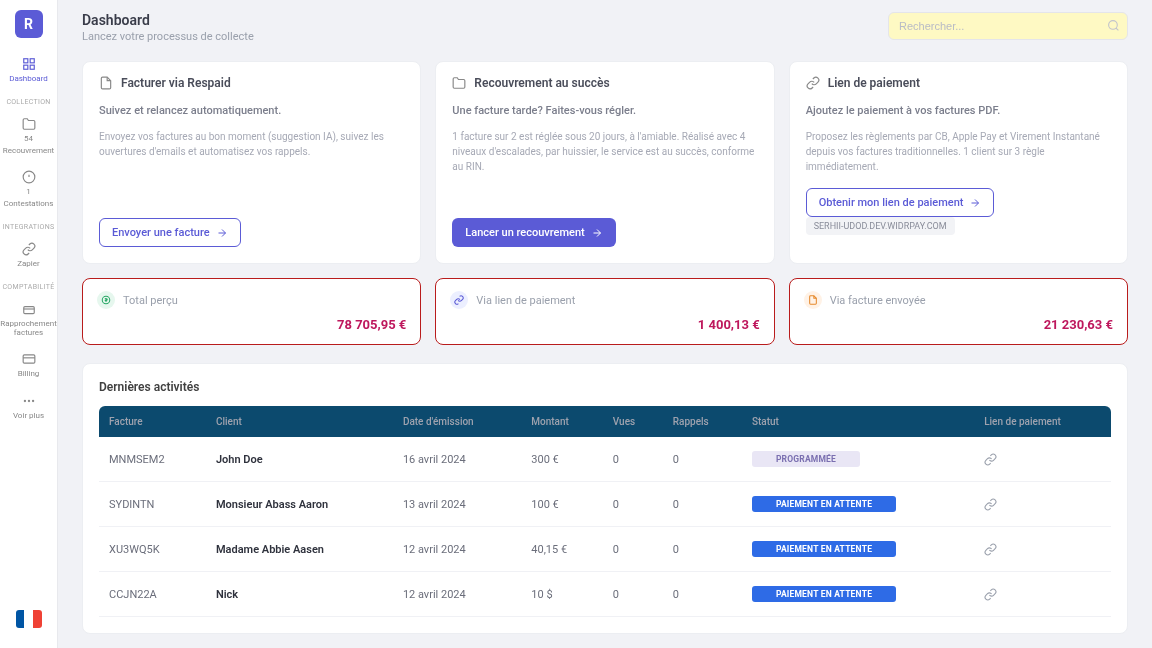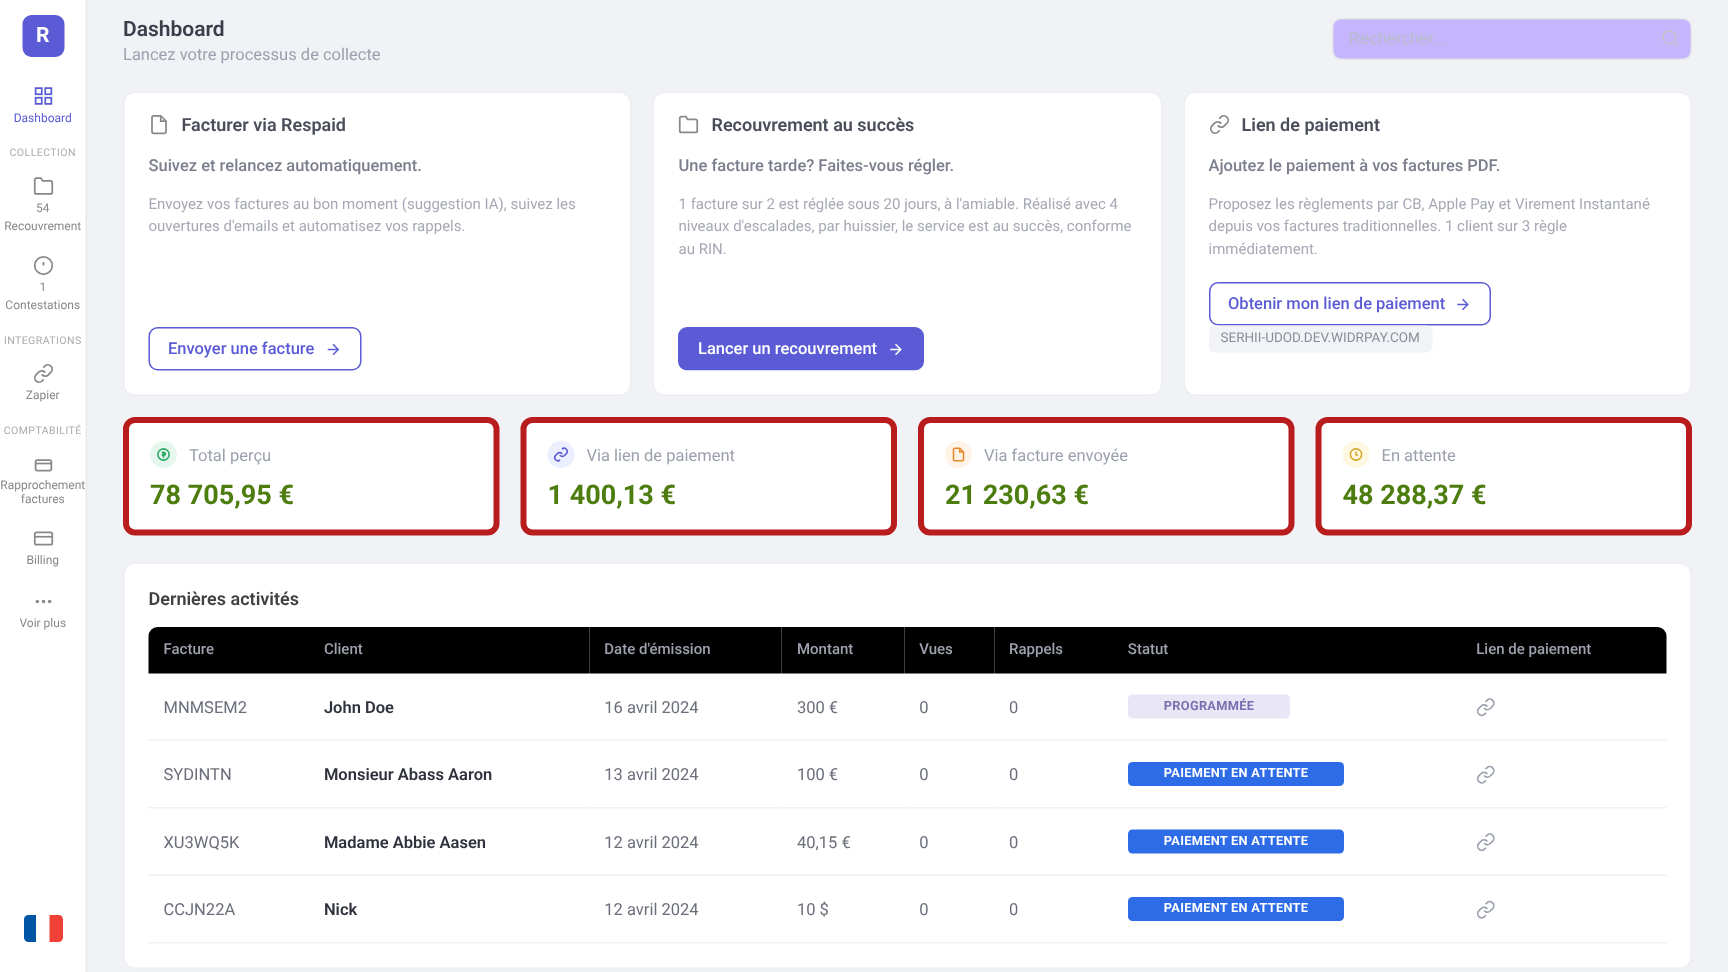--- a/index.html
+++ b/index.html
@@ -17,54 +17,54 @@
 .flag { margin-top:auto; width:26px; height:18px; display:flex; border-radius:3px; overflow:hidden; margin-bottom:10px;}
 .flag div{flex:1}
 .flag .b{background:#0055A4}.flag .w{background:#fff}.flag .r{background:#EF4135}
 
 
 .main { flex:1; padding: 12px 24px 0 24px; overflow-y:auto; }
 .top-row { display:flex; align-items:flex-start; justify-content:space-between; margin-bottom:18px; }
 .title-block h1 { font-size:14px; font-weight:600; color:#3a3d4a; }
 .title-block p { font-size:11px; color:#9aa0ac; margin-top:2px; }
 .search { position:relative; }
-.search input { width:240px; padding:7px 30px 7px 10px; border:1px solid #e4e5ea; border-radius:6px; font-size:11px; background:#c4b5fd; color:#555;}
+.search input { width:240px; padding:7px 30px 7px 10px; border:1px solid #e4e5ea; border-radius:6px; font-size:11px; background:#fef9c3; color:#555;}
 .search input::placeholder{color:#b8bbc6}
 .search .sicon{position:absolute; right:8px; top:7px; color:#c1c3cc;}
 
 
 .cards { display:flex; gap:14px; margin-bottom:14px; }
 .card { flex:1; background:#fff; border:1px solid #eceef2; border-radius:8px; padding:14px 16px 16px; display:flex; flex-direction:column; }
 .card-hdr { display:flex; align-items:center; gap:8px; margin-bottom:14px; color:#4a4d5a; }
 .card-hdr .ci{width:14px;height:14px;color:#888;}
 .card-hdr span{font-size:12px; font-weight:600;}
 .card-sub{font-size:11px; color:#7b7e8c; font-weight:500; margin-bottom:12px;}
 .card-desc{font-size:10px; color:#a6a9b5; line-height:1.5; margin-bottom:14px;}
 .pill-url{display:inline-block; background:#f2f3f6; padding:4px 8px; border-radius:4px; font-size:9px; color:#8a8d9a; margin-bottom:12px;}
 .btn{display:inline-flex; align-items:center; gap:6px; padding:7px 12px; border-radius:6px; font-size:11px; font-weight:500; cursor:pointer; border:1px solid transparent;}
 .btn-outline{border-color:#5b5bd6; color:#5b5bd6; background:#fff;}
 .btn-primary{background:#5b5bd6; color:#fff;}
 .btn .arr{width:12px;height:12px;}
 
 
 .stats{display:flex; gap:14px; margin-bottom:18px;}
-.stat{flex:1; background:#fff; border:4px solid #b91c1c; border-radius:8px; padding:12px 14px;}
+.stat{flex:1; background:#fff; border:1px solid #b91c1c; border-radius:8px; padding:12px 14px;}
 .stat-hdr{display:flex; align-items:center; gap:8px; color:#9aa0ac; font-size:11px; margin-bottom:8px;}
 .stat-hdr .si{width:18px;height:18px;border-radius:50%; display:flex;align-items:center;justify-content:center;}
 .si.green{background:#e6f7ee;color:#28a765;}
 .si.blue{background:#ecefff;color:#5b5bd6;}
 .si.orange{background:#fff2e6;color:#e68a2e;}
 .si.yellow{background:#fff8e1;color:#d4a72c;}
-.stat-val{font-size:18px; font-weight:700; color:#4d7c0f;}
+.stat-val{font-size:13px; font-weight:700; color:#be185d;text-align:right;}
 
 
 .table-card{background:#fff; border:1px solid #eceef2; border-radius:8px; padding:16px;}
 .table-title{font-size:12px; font-weight:600; color:#404040; margin-bottom:12px;}
 .tbl{width:100%; border-collapse:collapse;}
-.tbl thead th{background:#000000; text-align:left; font-size:10px; font-weight:500; color:#9ea2ae; padding:10px 10px;}
+.tbl thead th{background:#0c4a6e; text-align:left; font-size:10px; font-weight:500; color:#9ea2ae; padding:10px 10px;}
 .tbl thead th:first-child{border-top-left-radius:6px;}
 .tbl thead th:last-child{border-top-right-radius:6px;}
 .tbl tbody td{padding:14px 10px; font-size:11px; color:#6b6e7b; border-bottom:1px solid #f0f1f5;}
 .tbl tbody td.client{color:#2f323d; font-weight:600;}
 .badge{display:inline-block; padding:3px 24px; border-radius:3px; font-size:8.5px; font-weight:700; letter-spacing:0.2px;}
 .badge.prog{background:#e9e6f5; color:#7a6fb0;}
 .badge.wait{background:#2e6be6; color:#fff;}
 .linkico{color:#9aa0ac;}
 
 svg{display:block;}
@@ -288,32 +288,20 @@
         <div class="stat-hdr">
           <span class="si orange">
               <svg width="10" height="10" viewBox="0 0 24 24" fill="none" stroke="currentColor" stroke-width="2.5">
                 <path d="M14 2H6a2 2 0 0 0-2 2v16a2 2 0 0 0 2 2h12a2 2 0 0 0 2-2V8z"></path>
                 <polyline points="14 2 14 8 20 8"></polyline>
               </svg>
             </span>
           <span>Via facture envoyée</span>
         </div>
         <div class="stat-val">21 230,63 €</div>
-      </div>
-      <div class="stat">
-        <div class="stat-hdr">
-          <span class="si yellow">
-              <svg width="10" height="10" viewBox="0 0 24 24" fill="none" stroke="currentColor" stroke-width="2.5">
-                <circle cx="12" cy="12" r="9"></circle>
-                <polyline points="12 7 12 12 15 14"></polyline>
-              </svg>
-            </span>
-          <span>En attente</span>
-        </div>
-        <div class="stat-val">48 288,37 €</div>
       </div>
     </div>
 
     <div class="table-card">
       <div class="table-title">Dernières activités</div>
       <table class="tbl">
         <thead>
           <tr>
             <th>Facture</th>
             <th>Client</th>

